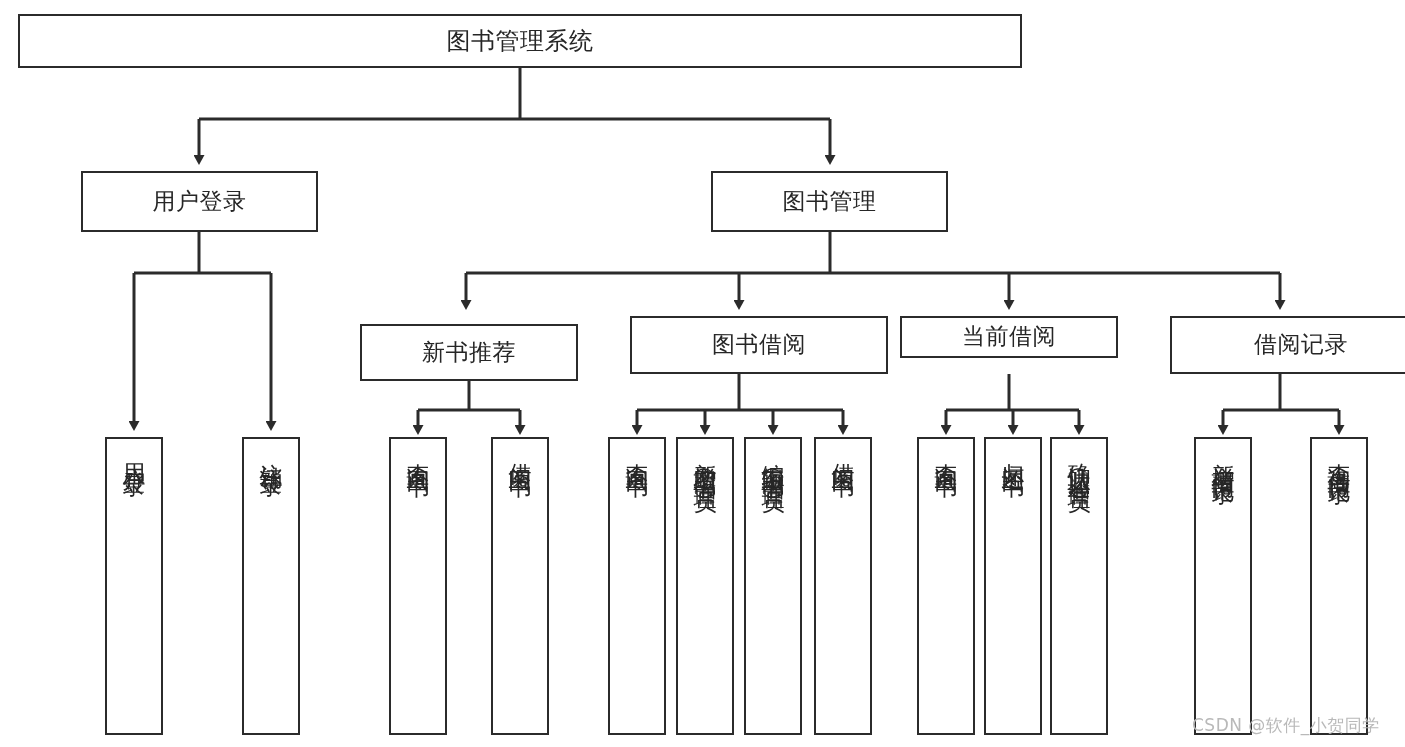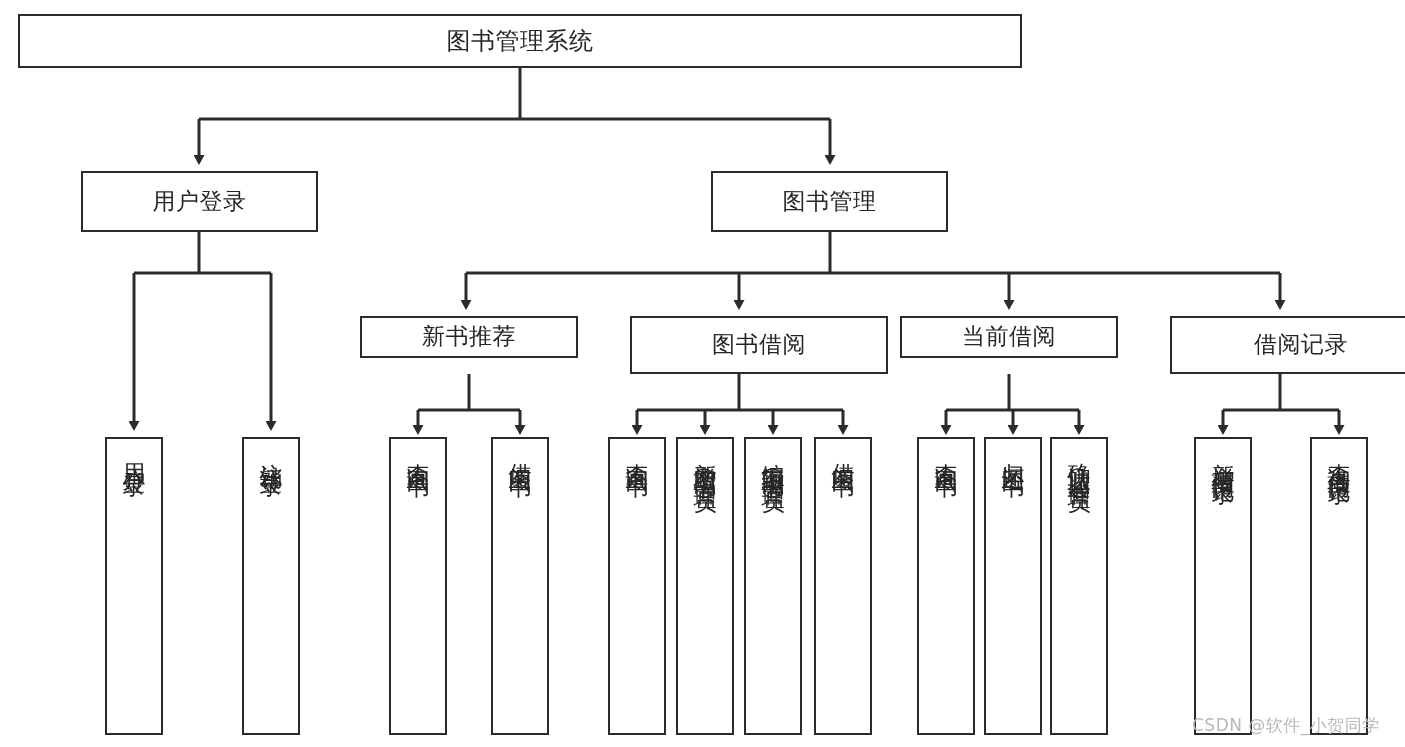--- a/index.html
+++ b/index.html
@@ -134,21 +134,21 @@
     <span class="label">图书管理系统</span>
   </div>
 
   <div class="node horizontal" style="left:81px; top:171px; width:237px; height:61px;">
     <span class="label">用户登录</span>
   </div>
   <div class="node horizontal" style="left:711px; top:171px; width:237px; height:61px;">
     <span class="label">图书管理</span>
   </div>
 
-  <div class="node horizontal" style="left:360px; top:316px; width:218px; height:42px;">
+  <div class="node horizontal" style="left:360px; top:324px; width:218px; height:57px;">
     <span class="label">新书推荐</span>
   </div>
   <div class="node horizontal" style="left:630px; top:316px; width:258px; height:58px;">
     <span class="label">图书借阅</span>
   </div>
   <div class="node horizontal" style="left:900px; top:316px; width:218px; height:42px;">
     <span class="label">当前借阅</span>
   </div>
   <div class="node horizontal" style="left:1170px; top:316px; width:262px; height:58px;">
     <span class="label">借阅记录</span>

